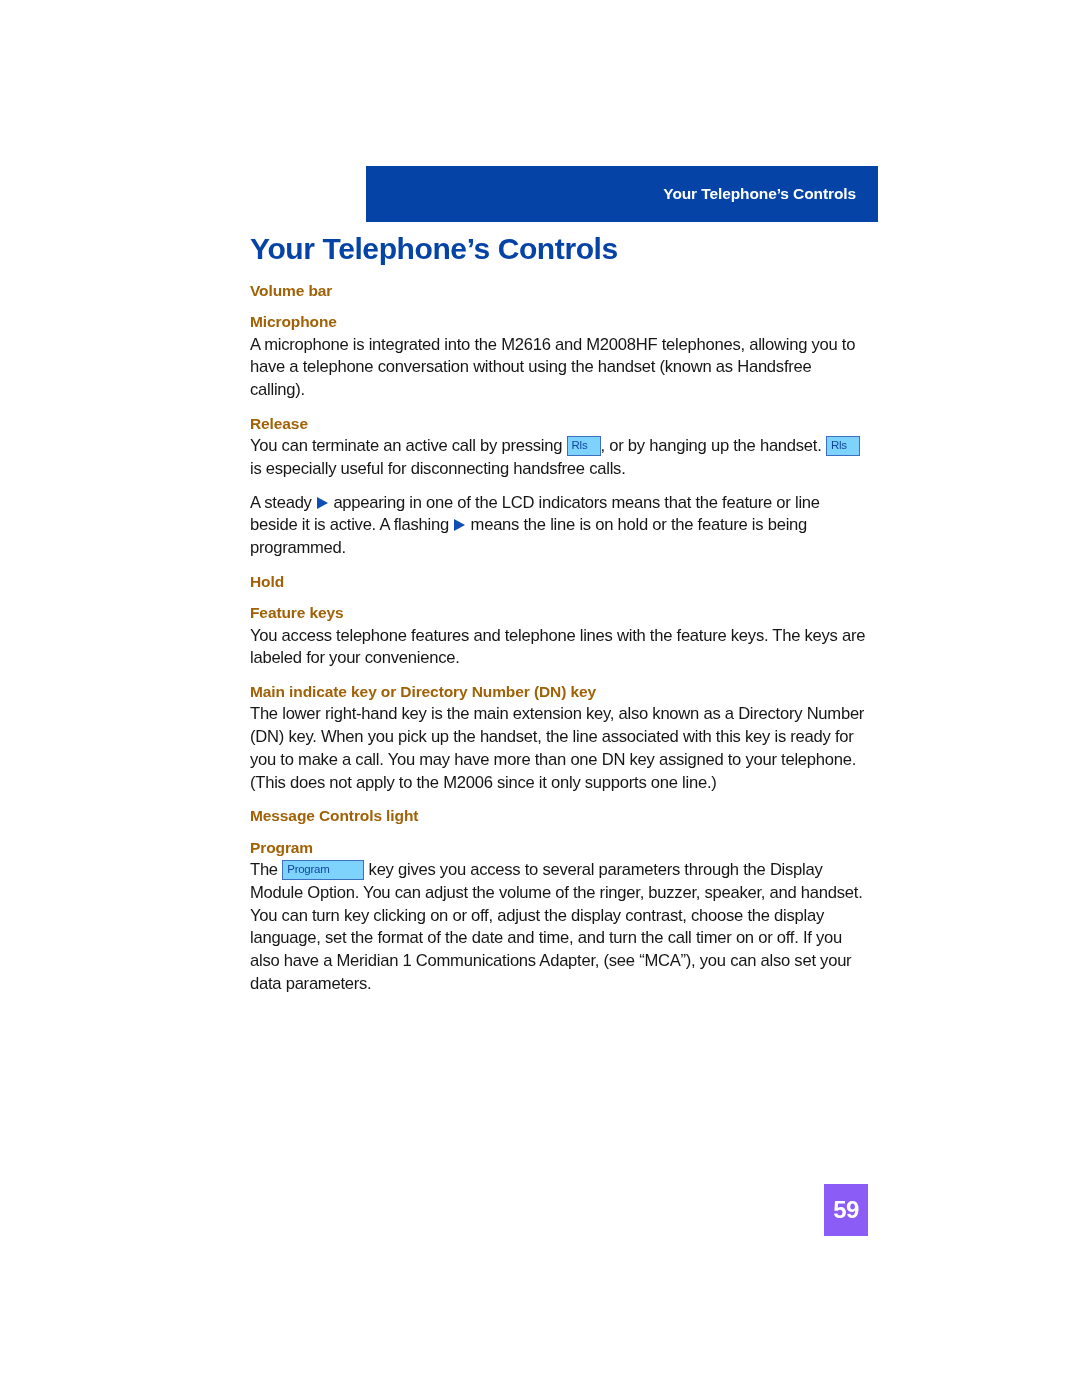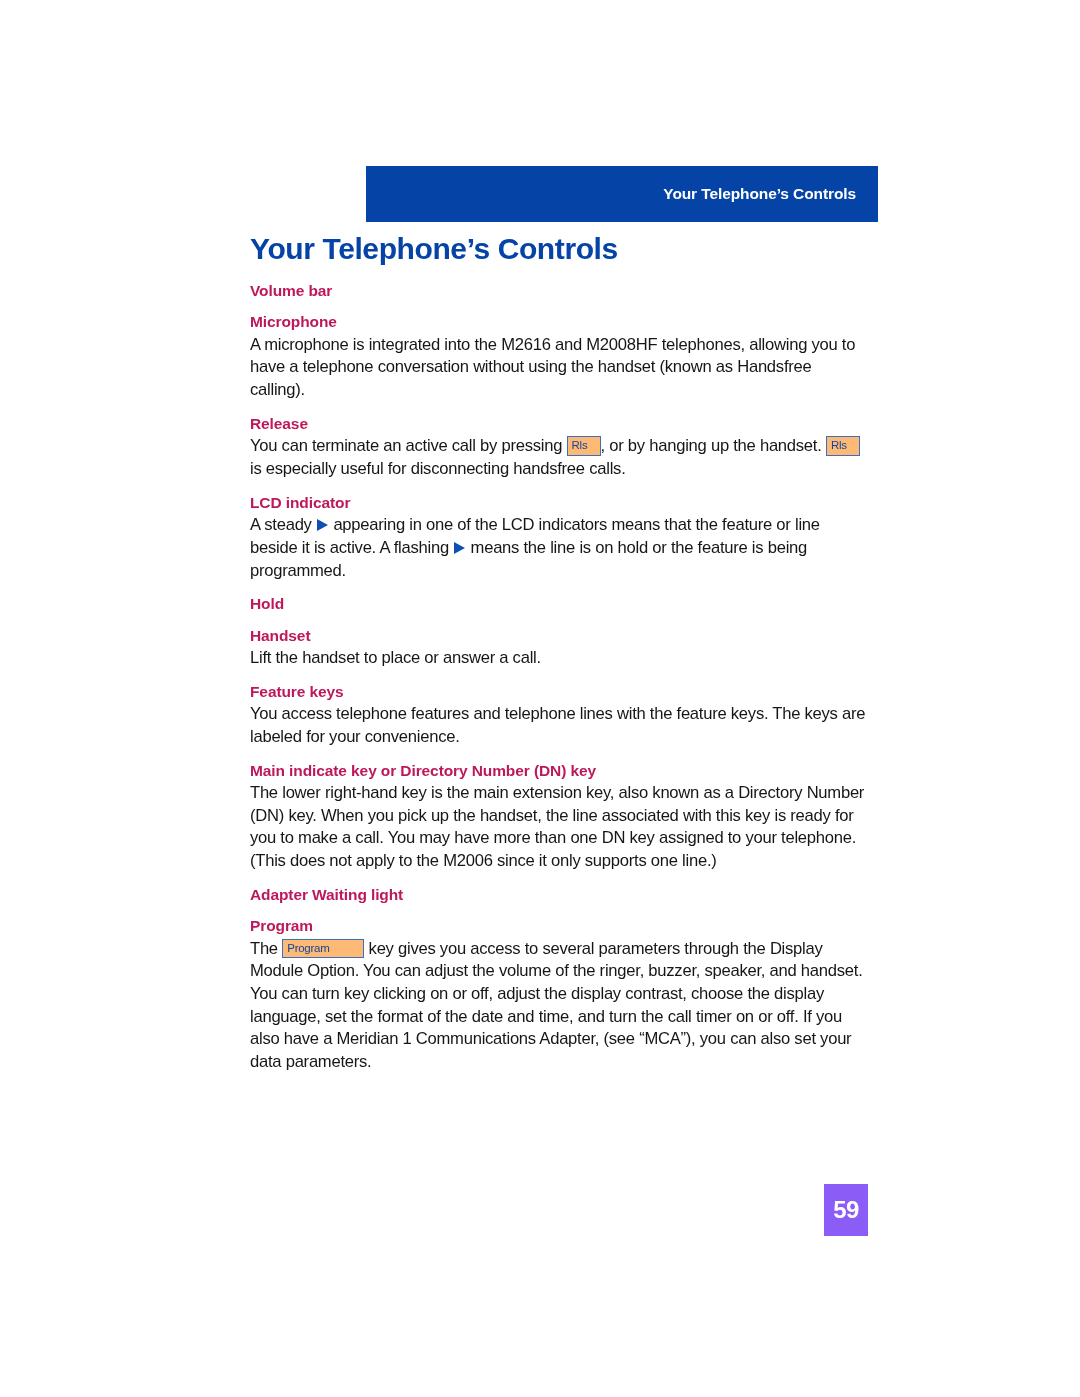--- a/index.html
+++ b/index.html
@@ -57,41 +57,41 @@
     font-weight: bold;
     letter-spacing: -0.4px;
     line-height: 1.1;
     margin: 0 0 16px 0;
   }
 
   .section {
     margin: 0 0 11px 0;
   }
   .section-heading {
-    color: #be185d;
+    color: #a16207;
     font-size: 15.5px;
     font-weight: bold;
     letter-spacing: -0.1px;
     line-height: 1.25;
     margin: 12px 0 2px 0;
   }
   .section-body {
     color: #161616;
     font-size: 16.6px;
     line-height: 1.37;
     letter-spacing: -0.25px;
     margin: 0;
   }
 
   
   .key {
     display: inline-block;
     border: 1.3px solid #3a6fc4;
     color: #12459e;
-    background: #fdba74;
+    background: #7dd3fc;
     font-size: 11.5px;
     line-height: 1;
     font-family: "Liberation Sans", sans-serif;
     vertical-align: 2px;
     box-sizing: border-box;
     text-align: left;
     white-space: nowrap;
   }
   .key-rls {
     padding: 3px 9px 3px 4px;
@@ -194,45 +194,40 @@
       <div class="section-heading">Microphone</div>
       <p class="section-body">A microphone is integrated into the M2616 and M2008HF telephones, allowing you to have a telephone conversation without using the handset (known as Handsfree calling).</p>
     </div>
 
     <div class="section">
       <div class="section-heading">Release</div>
       <p class="section-body"><span>You can terminate an active call by pressing </span><span class="key key-rls">Rls</span><span>, or by hanging up the handset. </span><span class="key key-rls">Rls</span><span> is especially useful for disconnecting handsfree calls.</span></p>
     </div>
 
     <div class="section">
-      <div class="section-heading">LCD indicator</div>
       <p class="section-body"><span>A steady </span><span class="tri"></span><span> appearing in one of the LCD indicators means that the feature or line beside it is active. A flashing </span><span class="tri"></span><span> means the line is on hold or the feature is being programmed.</span></p>
     </div>
 
     <div class="section">
       <div class="section-heading">Hold</div>
     </div>
 
-    <div class="section">
-      <div class="section-heading">Handset</div>
-      <p class="section-body">Lift the handset to place or answer a call.</p>
-    </div>
 
     <div class="section">
       <div class="section-heading">Feature keys</div>
       <p class="section-body">You access telephone features and telephone lines with the feature keys. The keys are labeled for your convenience.</p>
     </div>
 
     <div class="section">
       <div class="section-heading">Main indicate key or Directory Number (DN) key</div>
       <p class="section-body">The lower right-hand key is the main extension key, also known as a Directory Number (DN) key. When you pick up the handset, the line associated with this key is ready for you to make a call. You may have more than one DN key assigned to your telephone. (This does not apply to the M2006 since it only supports one line.)</p>
     </div>
 
     <div class="section">
-      <div class="section-heading">Adapter Waiting light</div>
+      <div class="section-heading">Message Controls light</div>
     </div>
 
     <div class="section">
       <div class="section-heading">Program</div>
       <p class="section-body"><span>The </span><span class="key key-program">Program</span><span> key gives you access to several parameters through the Display Module Option. You can adjust the volume of the ringer, buzzer, speaker, and handset. You can turn key clicking on or off, adjust the display contrast, choose the display language, set the format of the date and time, and turn the call timer on or off. If you also have a Meridian 1 Communications Adapter, (see “MCA”), you can also set your data parameters.</span></p>
     </div>
 
   </div>
 
   <div class="page-number">59</div>

